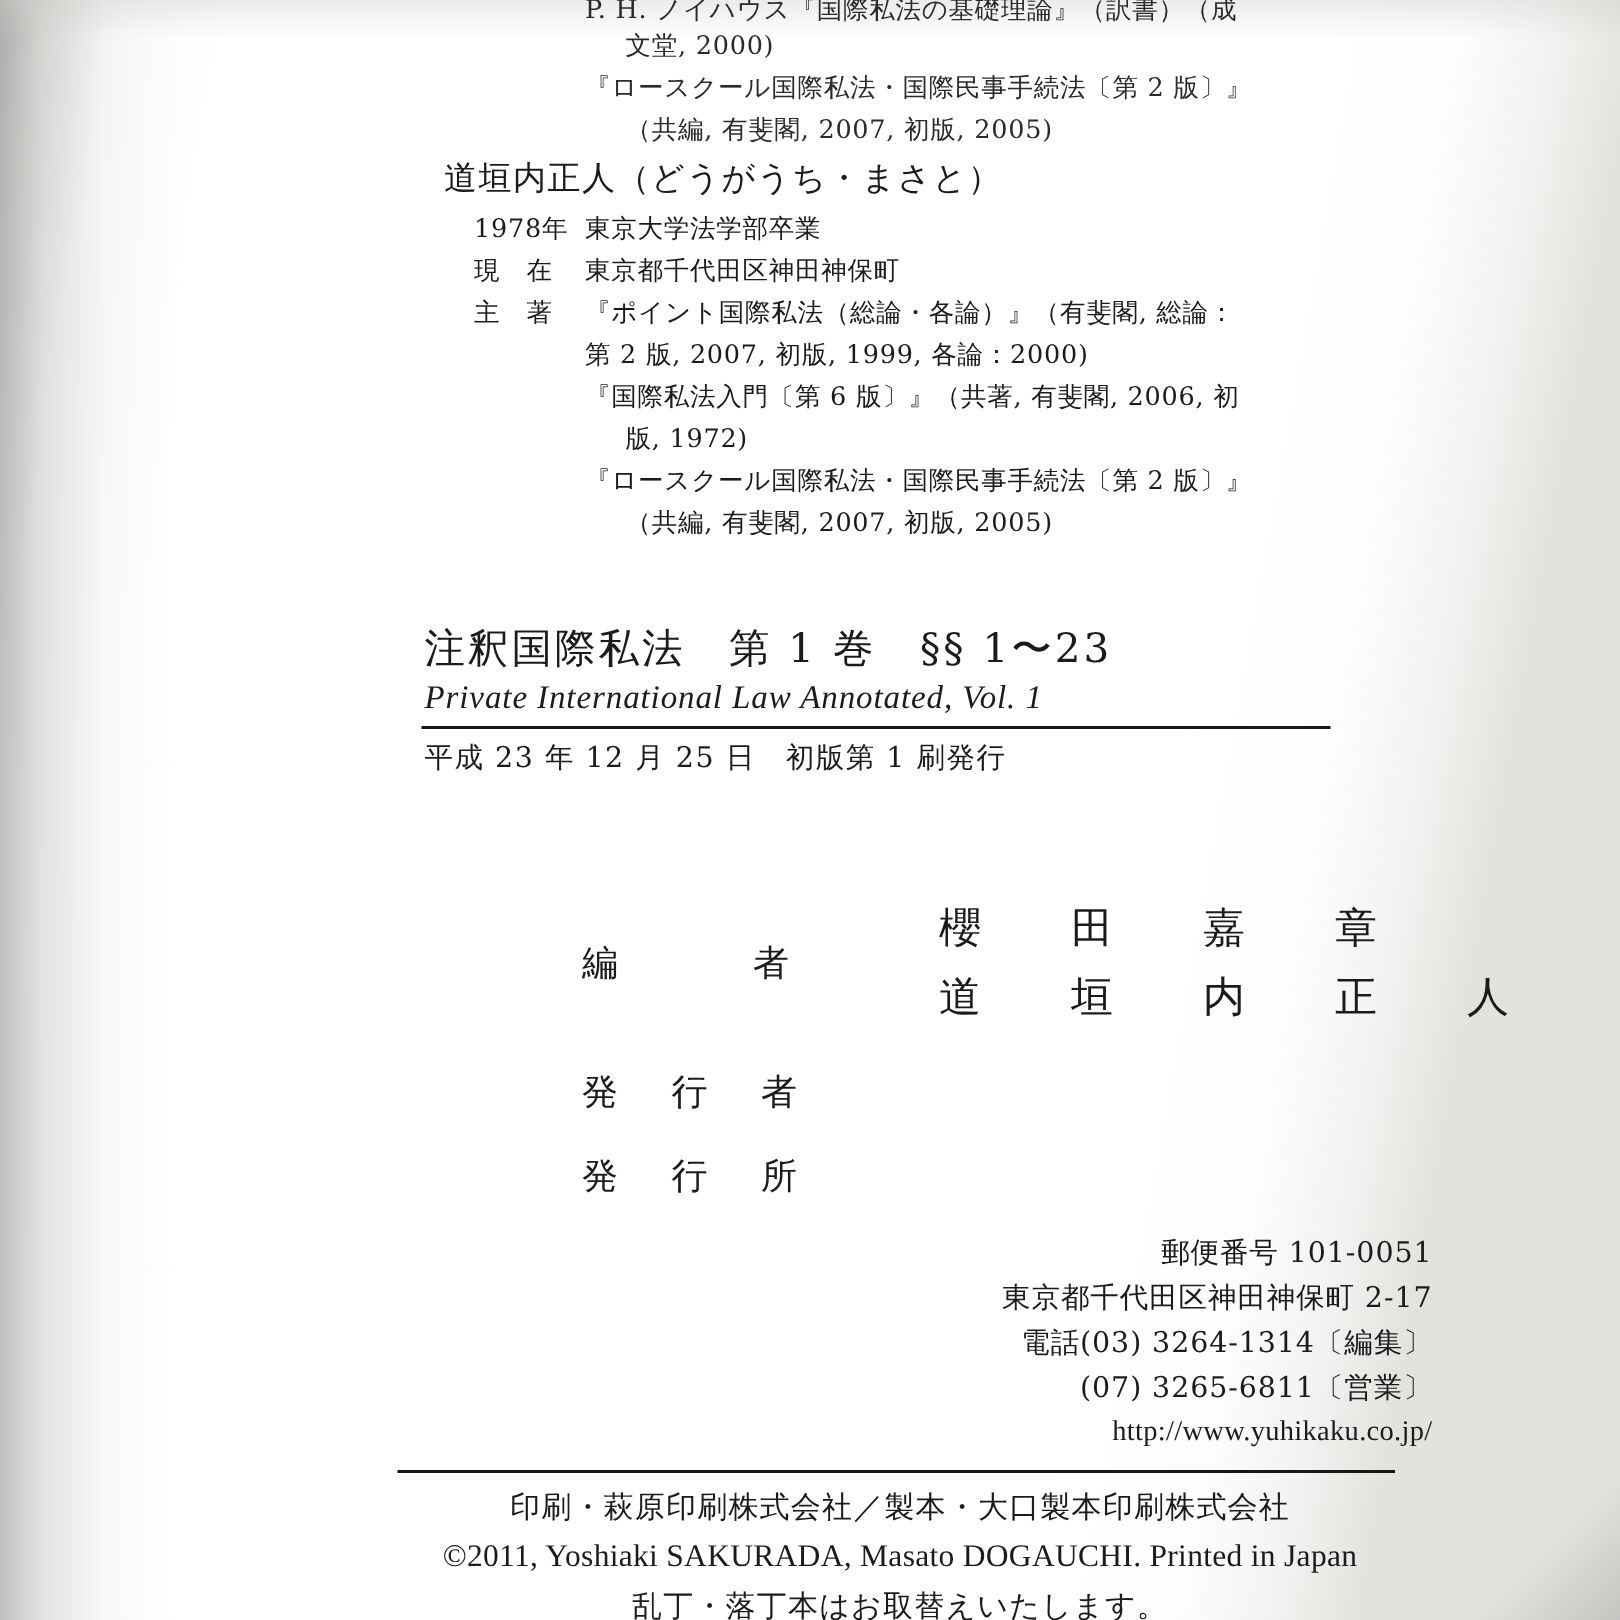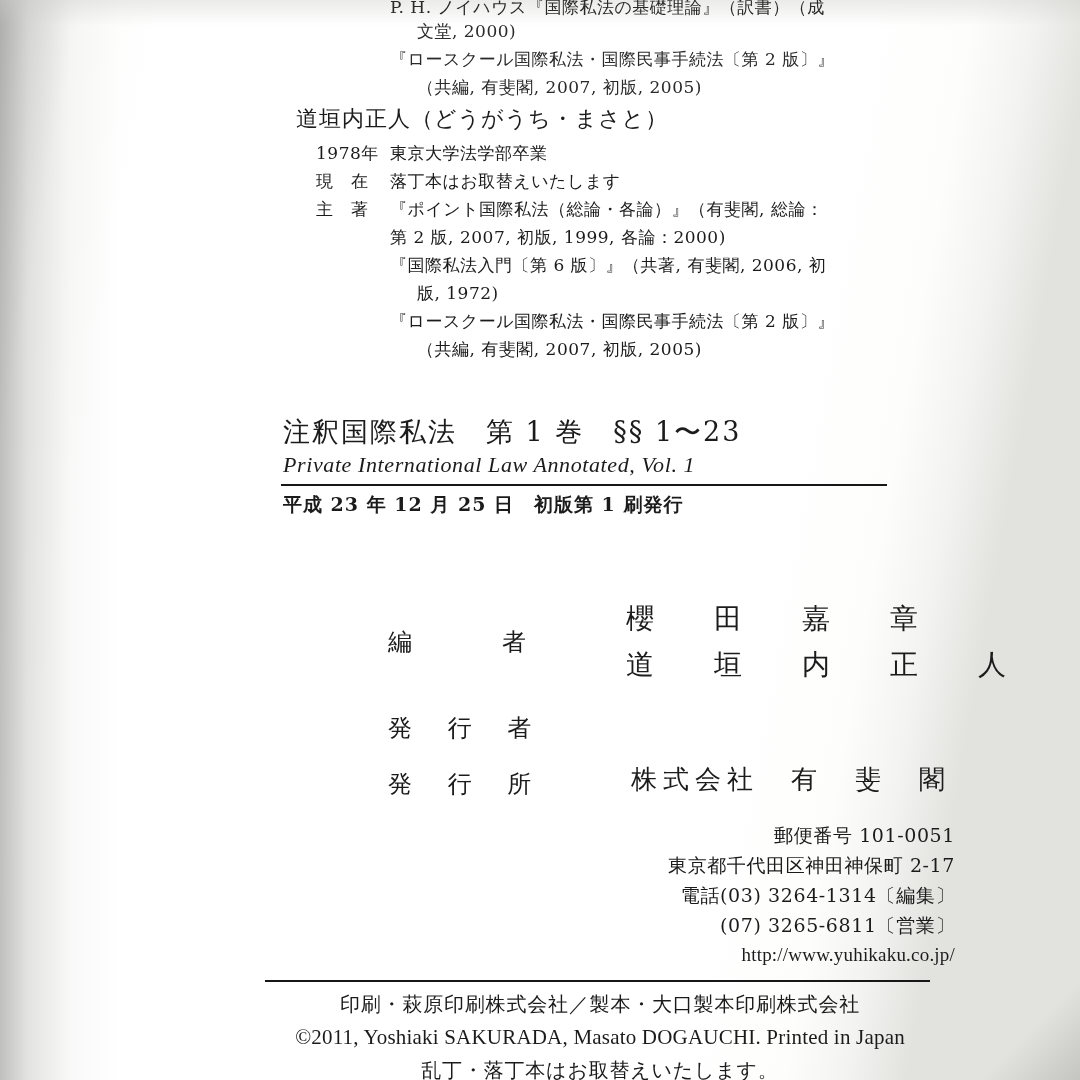--- a/index.html
+++ b/index.html
@@ -163,46 +163,45 @@
     <div class="blk partial-top jp nowrap" style="left:417px; top:18px;">文堂, 2000)</div>
     <div class="blk partial-top jp nowrap" style="left:390px; top:46px;">『ロースクール国際私法・国際民事手続法〔第 2 版〕』</div>
     <div class="blk partial-top jp nowrap" style="left:417px; top:74px;">（共編, 有斐閣, 2007, 初版, 2005)</div>
 
     <div class="blk bio-head jp nowrap" style="left:296px; top:104px;">道垣内正人（どうがうち・まさと）</div>
 
     <div class="blk bio-line jp nowrap" style="left:316px; top:140px;">1978年</div>
     <div class="blk bio-line jp nowrap" style="left:390px; top:140px;">東京大学法学部卒業</div>
 
     <div class="blk bio-line jp nowrap" style="left:316px; top:168px;">現　在</div>
-    <div class="blk bio-line jp nowrap" style="left:390px; top:168px;">落丁本はお取替えいたします</div>
+    <div class="blk bio-line jp nowrap" style="left:390px; top:168px;">東京都千代田区神田神保町</div>
 
     <div class="blk bio-line jp nowrap" style="left:316px; top:196px;">主　著</div>
     <div class="blk bio-line jp nowrap" style="left:390px; top:196px;">『ポイント国際私法（総論・各論）』（有斐閣, 総論：</div>
 
     <div class="blk bio-line jp nowrap" style="left:390px; top:224px;">第 2 版, 2007, 初版, 1999, 各論：2000)</div>
     <div class="blk bio-line jp nowrap" style="left:390px; top:252px;">『国際私法入門〔第 6 版〕』（共著, 有斐閣, 2006, 初</div>
     <div class="blk bio-line jp nowrap" style="left:417px; top:280px;">版, 1972)</div>
     <div class="blk bio-line jp nowrap" style="left:390px; top:308px;">『ロースクール国際私法・国際民事手続法〔第 2 版〕』</div>
     <div class="blk bio-line jp nowrap" style="left:417px; top:336px;">（共編, 有斐閣, 2007, 初版, 2005)</div>
 
     <div class="blk colophon-title jp nowrap" style="left:283px; top:414px;">注釈国際私法　第 1 巻　§§ 1〜23</div>
     <div class="blk colophon-title-en nowrap" style="left:283px; top:452px;">Private International Law Annotated, Vol. 1</div>
 
     <div class="rule" style="left:281px; top:484px; width:606px;"></div>
 
-    <div class="blk pubdate jp nowrap" style="left:283px; top:492px;font-weight:bold;">平成 23 年 12 月 25 日　初版第 1 刷発行</div>
+    <div class="blk pubdate jp nowrap" style="left:283px; top:492px;">平成 23 年 12 月 25 日　初版第 1 刷発行</div>
 
     <div class="blk credit-label jp nowrap" style="left:388px; top:626px;">編　　者</div>
     <div class="blk credit-value jp nowrap" style="left:626px; top:600px;">櫻　田　嘉　章</div>
     <div class="blk credit-value jp nowrap" style="left:626px; top:646px;">道　垣　内　正　人</div>
 
     <div class="blk credit-label jp nowrap" style="left:388px; top:712px;">発 行 者</div>
 
     <div class="blk credit-label jp nowrap" style="left:388px; top:768px;">発 行 所</div>
-    <div class="blk credit-value-sm jp nowrap" style="left:631px; top:762px;">株式会社　有　斐　閣</div>
 
     <div class="blk addr jp nowrap" style="left:300px; top:820px; width:655px;">郵便番号 101-0051</div>
     <div class="blk addr jp nowrap" style="left:300px; top:850px; width:655px;">東京都千代田区神田神保町 2-17</div>
     <div class="blk addr jp nowrap" style="left:300px; top:880px; width:655px;">電話(03) 3264-1314〔編集〕</div>
     <div class="blk addr jp nowrap" style="left:300px; top:910px; width:655px;">(07) 3265-6811〔営業〕</div>
     <div class="blk addr addr-url nowrap" style="left:300px; top:940px; width:655px;font-family:Liberation Serif, serif;">http://www.yuhikaku.co.jp/</div>
 
     <div class="rule" style="left:265px; top:980px; width:665px;"></div>
 
     <div class="blk footer-line jp" style="left:250px; top:988px; width:700px;">印刷・萩原印刷株式会社／製本・大口製本印刷株式会社</div>

